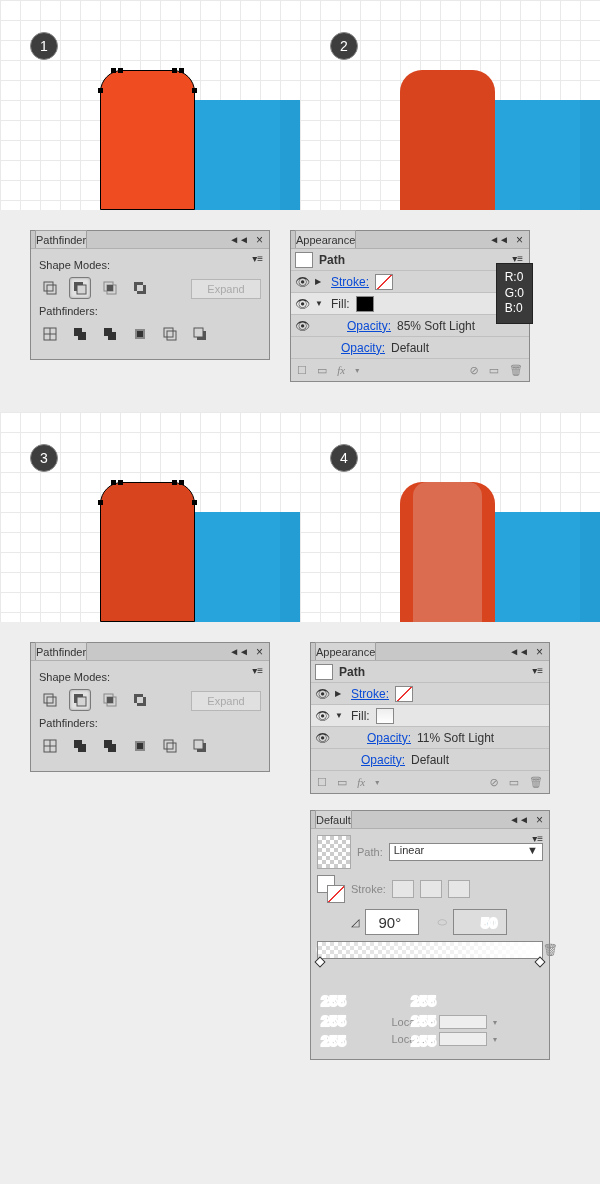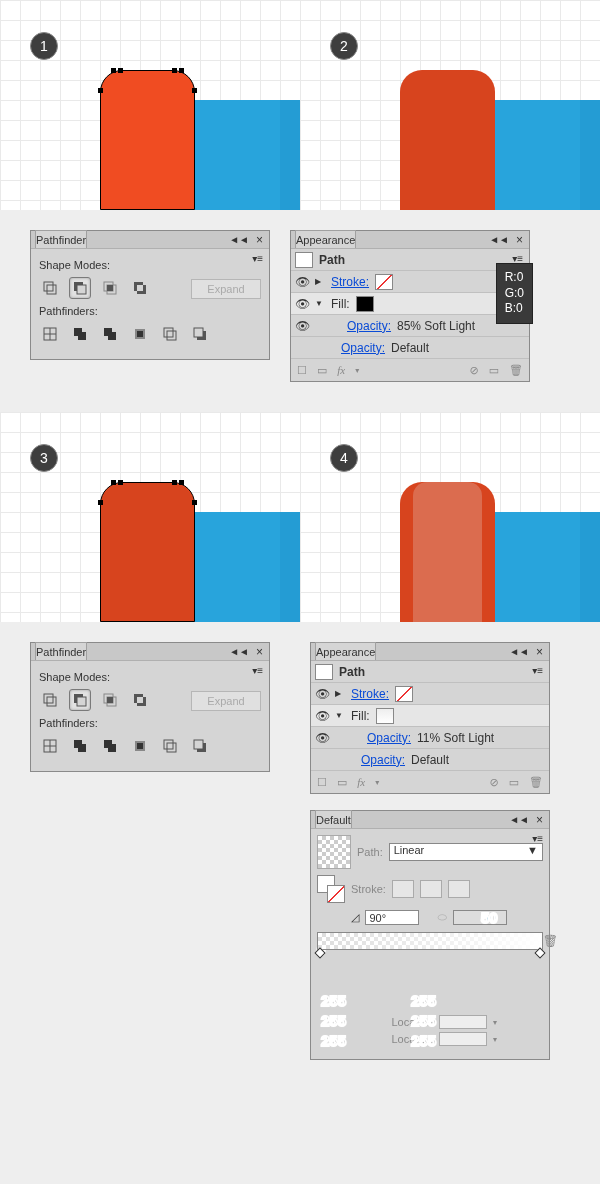--- a/index.html
+++ b/index.html
@@ -44,21 +44,21 @@
   .grad .pbody{padding:6px}
   .gradtop{display:flex;align-items:center;gap:6px}
   .gswatch{width:34px;height:34px;border:1px solid #aaa;background:repeating-conic-gradient(#ccc 0 25%,#fff 0 50%) 0 0/8px 8px}
   .glabel{color:#888}
   .gsel{flex:1;border:1px solid #888;background:#fff;height:18px;padding:0 4px;font-size:11px;display:flex;align-items:flex-start;justify-content:space-between}
   .gsw2{position:relative;width:28px;height:28px;margin:4px 0}
   .gsw2 .a{position:absolute;width:18px;height:18px;border:1px solid #888;background:#fff;top:0;left:0}
   .gsw2 .b{position:absolute;width:18px;height:18px;border:1px solid #888;background:linear-gradient(135deg,#fff 48%,#e33 48% 55%,#fff 55%);bottom:0;right:0}
   .strokerow{display:flex;align-items:center;gap:6px;margin:2px 0}
   .strokebtn{width:22px;height:18px;border:1px solid #aaa;background:#e6e6e6}
-  .numin{width:54px;height:15px;border:1px solid #888;background:#fff;font-size:11px;padding:0 3px;display:inline-flex;align-items:center}
+  .numin{width:54px;height:26px;border:1px solid #888;background:#fff;font-size:15px;padding:0 12px;display:inline-flex;align-items:center}
   .hl{position:absolute;font-weight:900;font-size:15px;color:#0369a1;-webkit-text-stroke:2px #fff;text-shadow:0 0 2px #fff;font-family:Arial Black,Arial}
   .hl.d{color:#3a3a3a}
   .gradbar{position:relative;height:18px;border:1px solid #888;background:repeating-conic-gradient(#ddd 0 25%,#fff 0 50%) 0 0/8px 8px;margin:6px 0 10px}
   .gradbar::before{content:"";position:absolute;inset:0;background:linear-gradient(90deg,rgba(255,255,255,0),rgba(255,255,255,1))}
   .gradbar .stop{position:absolute;bottom:-8px;width:8px;height:8px;background:#fff;border:1px solid #333;transform:rotate(45deg)}
   .gradbar .trash{position:absolute;right:-16px;top:1px;font-size:12px;color:#888}
   .oprow{display:flex;align-items:center;gap:6px;margin:3px 0}
   .slot{color:#888;font-size:11px;width:62px;text-align:right}
   .triplet{display:flex;flex-direction:column;gap:3px;position:absolute}
 

